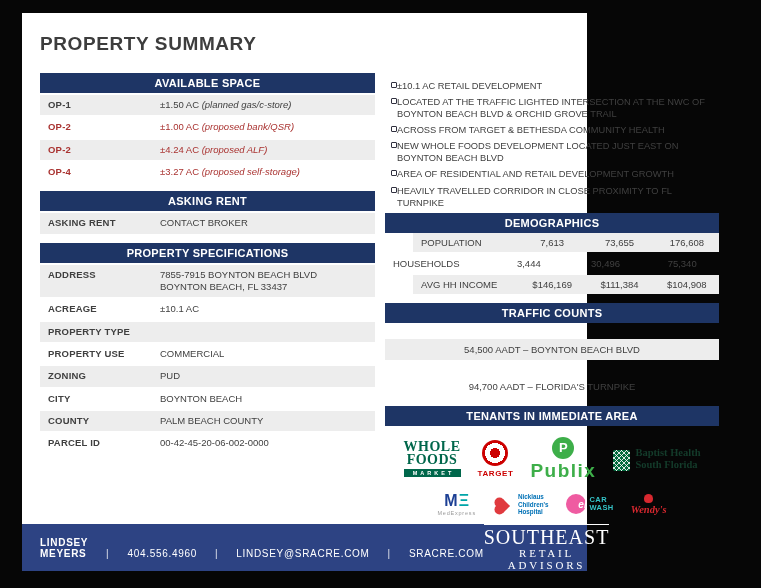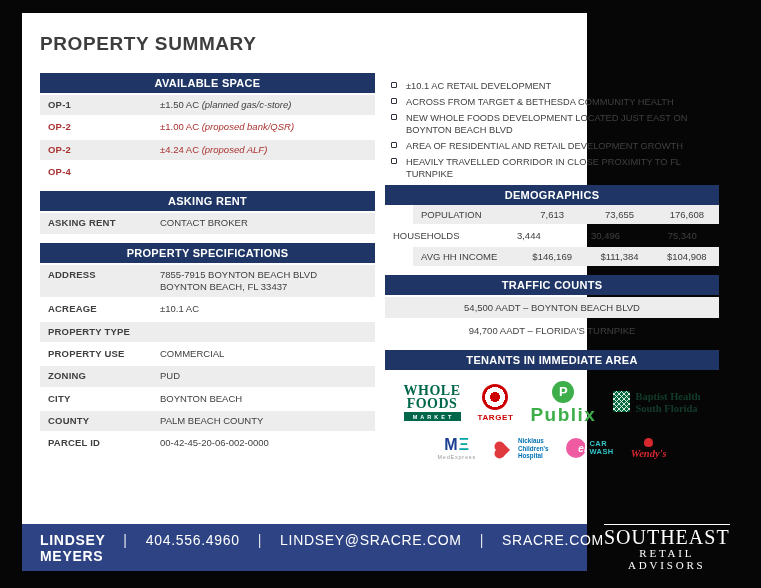--- a/index.html
+++ b/index.html
@@ -22,55 +22,55 @@
   .trow { display: flex; align-items: flex-start; padding: 4px 8px; margin-top: 2px;
           font-size: 9.5px; color: #404040; line-height: 1.3; }
   .trow.gray { background: var(--row-gray, #ededed); }
   .trow .lbl { width: 112px; flex: none; font-weight: bold; letter-spacing: 0.2px; }
   .trow .val { flex: 1; }
   .trow.red { color: var(--accent-red, #a93230); }
   .note { font-style: italic; }
   .vline { display: block; }
 
   .hl-list { padding: 7px 0 0 6px; margin-bottom: 2px; }
-  .hl { display: flex; gap: 9px; margin-bottom: 4px; font-size: 9.3px; color: #404040; line-height: 1.3; }
+  .hl { display: flex; margin-bottom: 4px; font-size: 9.3px; color: #404040; line-height: 1.3; }
   .hl .sq { width: 6px; height: 6px; border: 1.4px solid #30303f; flex: none; margin-top: 2px; border-radius: 1px; }
 
   .demo-head { display: grid; grid-template-columns: 104px 1fr 1fr 1fr; gap: 0 3px; margin: 9px 0 2px; }
   .dh { background: var(--header-navy, #1e3565); color: #fff; font-size: 9.5px; font-weight: bold;
         text-align: center; padding: 4px 0; letter-spacing: 0.3px; }
   .dh.empty { background: transparent; }
   .demo-row { display: grid; grid-template-columns: 104px 1fr 1fr 1fr; gap: 0 3px;
               font-size: 9.5px; color: #404040; padding: 4px 0; margin-bottom: 2px; }
   .demo-row.gray { background: var(--row-gray, #ededed); margin-left: 28px; }
   .demo-row .dl { padding-left: 8px; }
   .demo-row .dv { text-align: center; }
 
-  .traffic { text-align: center; font-size: 9.5px; color: #404040; padding: 5px 0; margin-top: 2px; }
+  .traffic { text-align: center; font-size: 9.5px; color: #404040; padding: 5px 0; margin-top: 16px; }
   .traffic.gray { background: var(--row-gray, #ededed); }
 
   .logos { padding-top: 11px; }
   .logo-row { display: flex; justify-content: center; align-items: center; gap: 17px; margin-bottom: 11px; }
 
   .wf { text-align: center; font-family: "Liberation Serif", serif; color: var(--wf-green, #00674b); font-weight: bold; }
   .wf-l { font-size: 14px; line-height: 0.92; letter-spacing: 0.5px; }
   .wf-banner { display: block; background: var(--wf-green, #00674b); color: #fff; font-family: "Liberation Sans", sans-serif;
                font-size: 5.5px; letter-spacing: 3px; padding: 1.5px 0 1px 3px; margin-top: 1.5px; font-weight: bold; }
 
   .target-logo { text-align: center; }
   .bullseye { width: 26px; height: 26px; border-radius: 50%; margin: 0 auto;
               background: radial-gradient(circle, var(--target-red, #cc0000) 0 27%, #fff 27% 54%, var(--target-red, #cc0000) 54% 100%); }
   .target-label { color: var(--target-red, #cc0000); font-size: 8px; font-weight: bold; letter-spacing: 0.6px; margin-top: 3px; }
 
   .publix-logo { text-align: center; color: var(--publix-green, #3dae49); }
   .publix-p { width: 22px; height: 22px; background: var(--publix-green, #3dae49); color: #fff; border-radius: 50%;
               font-weight: bold; font-size: 13px; line-height: 22px; margin: 0 auto 1px; }
   .publix-label { font-size: 19px; font-weight: bold; letter-spacing: 1.5px; }
 
-  .baptist-logo { display: flex; align-items: flex-start; gap: 5px; }
+  .baptist-logo { display: flex; align-items: flex-end; gap: 5px; }
   .pineapple { width: 17px; height: 21px; border-radius: 2px; flex: none;
     background:
       repeating-linear-gradient(45deg, rgba(255,255,255,0) 0 2.5px, rgba(255,255,255,.85) 2.5px 3.5px),
       repeating-linear-gradient(-45deg, rgba(255,255,255,0) 0 2.5px, rgba(255,255,255,.85) 2.5px 3.5px),
       var(--baptist-green, #00693c); }
   .baptist-text { font-family: "Liberation Serif", serif; font-weight: bold; font-size: 10.5px; line-height: 1.12; color: #143c2b; }
 
   .med-logo { text-align: center; }
   .med-me { font-size: 16px; font-weight: bold; line-height: 1; }
   .med-m { color: var(--med-navy, #1c3f94); }
@@ -89,21 +89,21 @@
   .ecw-circle { width: 20px; height: 20px; border-radius: 50%; background: var(--ecw-pink, #ef5ba1); color: #fff;
                 font-style: italic; font-weight: bold; font-size: 10px; display: flex; align-items: center; justify-content: center; flex: none; padding-left: 14px; }
   .ecw-text { color: var(--ecw-teal, #35c4c8); font-weight: bold; font-size: 7.5px; line-height: 1.1; letter-spacing: 0.4px; }
 
   .wendys-logo { text-align: center; color: var(--wendys-red, #d7282f); }
   .wendys-icon { width: 9px; height: 9px; background: var(--wendys-red, #d7282f); border-radius: 50% 50% 45% 45%; margin: 0 auto 1px; }
   .wendys-label { font-family: "Liberation Serif", serif; font-style: italic; font-weight: bold; font-size: 10.5px; }
 
   .footer { position: absolute; left: 0; bottom: 0; width: 100%; height: 47px; background: var(--footer-navy, #2d4383);
             color: #fff; display: flex; align-items: center; justify-content: space-between; padding: 0 18px; }
-  .fleft { display: flex; align-items: flex-start; gap: 18px; font-size: 14px; letter-spacing: 0.7px; }
+  .fleft { display: flex; align-items: flex-end; gap: 18px; font-size: 10px; letter-spacing: 0.7px; }
   .fname { font-weight: bold; }
   .fsep { opacity: 0.85; }
   .brand { font-family: "Liberation Serif", serif; text-align: center; border-top: 1.5px solid #fff; padding-top: 2px; }
   .brand1 { font-size: 20px; letter-spacing: 1px; line-height: 1.02; }
   .brand2 { font-size: 11px; letter-spacing: 2.8px; line-height: 1.1; }
 </style>
 </head>
 <body>
 
 <div class="page">
@@ -121,20 +121,21 @@
         <div class="trow red">
           <span class="lbl">OP-2</span>
           <span class="val"><span>±1.00 AC</span> <span class="note">(proposed bank/QSR)</span></span>
         </div>
         <div class="trow gray red">
           <span class="lbl">OP-2</span>
           <span class="val"><span>±4.24 AC</span> <span class="note">(proposed ALF)</span></span>
         </div>
         <div class="trow red">
           <span class="lbl">OP-4</span>
+          <span class="val"><span>±3.27 AC</span> <span class="note">(proposed self-storage)</span></span>
         </div>
 
         <div class="bar mt">ASKING RENT</div>
         <div class="trow gray">
           <span class="lbl">ASKING RENT</span>
           <span class="val">CONTACT BROKER</span>
         </div>
 
         <div class="bar mt">PROPERTY SPECIFICATIONS</div>
         <div class="trow gray">
@@ -171,20 +172,24 @@
           <span class="lbl">PARCEL ID</span>
           <span class="val">00-42-45-20-06-002-0000</span>
         </div>
       </div>
 
       <div class="col-right">
         <div class="hl-list">
           <div class="hl">
               <span class="sq"></span>
               <span>±10.1 AC RETAIL DEVELOPMENT</span>
+            </div>
+          <div class="hl">
+              <span class="sq"></span>
+              <span>LOCATED AT THE TRAFFIC LIGHTED INTERSECTION AT THE NWC OF BOYNTON BEACH BLVD &amp; ORCHID GROVE TRAIL</span>
             </div>
           <div class="hl">
               <span class="sq"></span>
               <span>ACROSS FROM TARGET &amp; BETHESDA COMMUNITY HEALTH</span>
             </div>
           <div class="hl">
               <span class="sq"></span>
               <span>NEW WHOLE FOODS DEVELOPMENT LOCATED JUST EAST ON BOYNTON BEACH BLVD</span>
             </div>
           <div class="hl">

